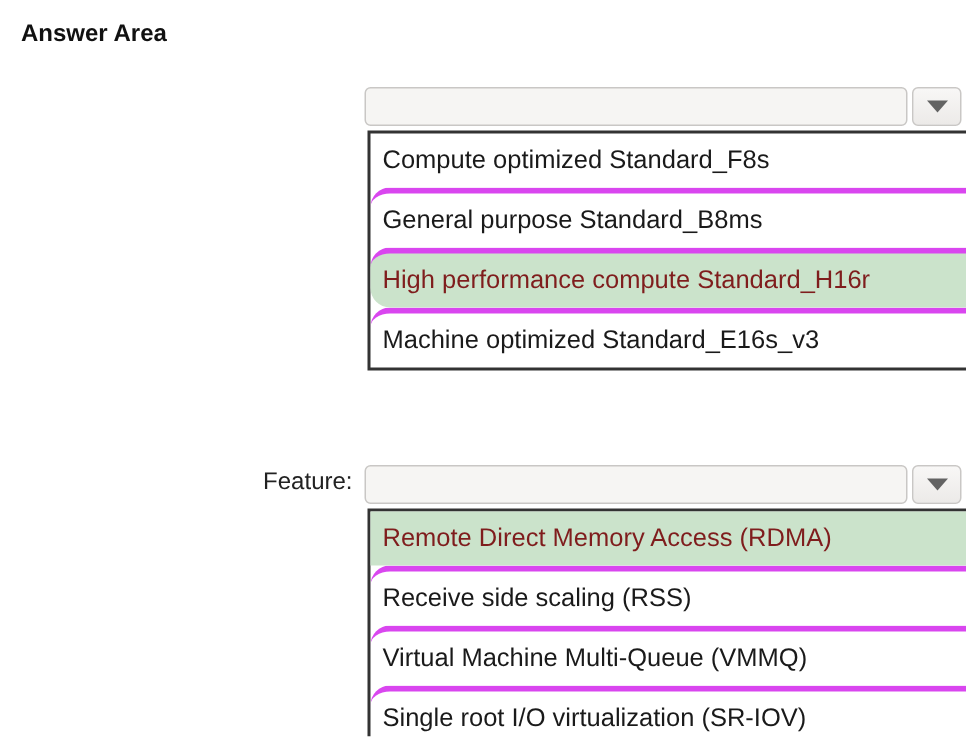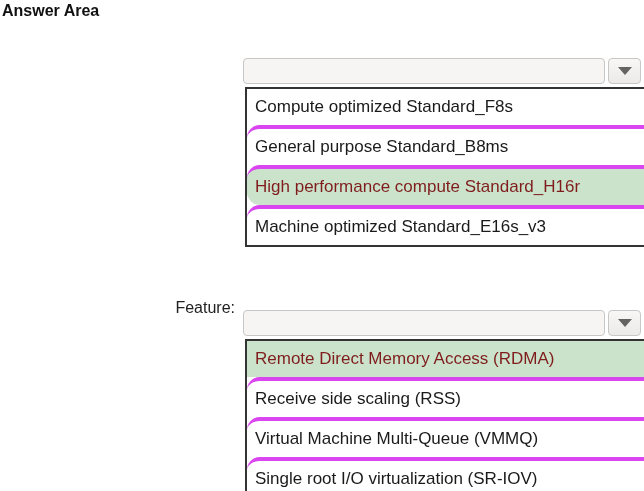--- a/index.html
+++ b/index.html
@@ -15,21 +15,21 @@
     background: #ffffff;
     overflow: hidden;
   }
   .page-title {
     position: absolute;
     left: 2px;
     top: 2px;
     font-size: 16px;
     font-weight: bold;
     color: #111111;
-    margin: 0;
+    margin: 12px;
   }
   .field-label {
     position: absolute;
     left: 0;
     width: 235px;
     text-align: right;
     font-size: 16px;
     color: #222222;
     white-space: nowrap;
   }
@@ -92,21 +92,21 @@
     border-radius: 13px;
   }
   .option.highlighted {
     background: #cbe3cb;
     color: #7f1d1d;
   }
   
   #label-vm   { top: 61px; }
   #combo-vm   { top: 58px; }
   #list-vm    { top: 87px; }
-  #label-feat { top: 299px; }
+  #label-feat { top: 313px; }
   #combo-feat { top: 310px; }
   #list-feat  { top: 339px; }
 </style>
 </head>
 <body>
 
 <div class="canvas">
 
   <h1 class="page-title">Answer Area</h1>
 

